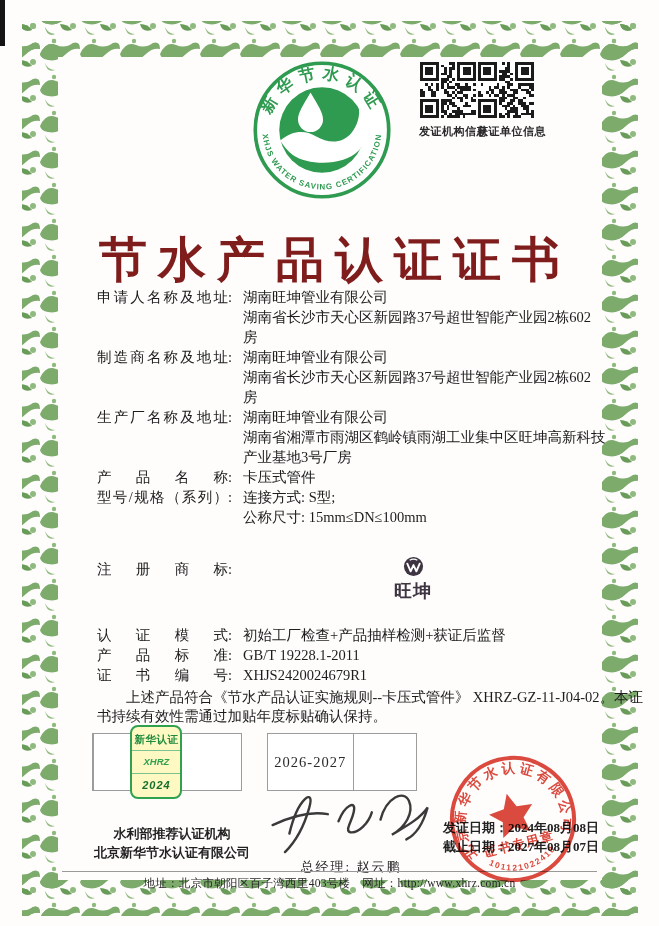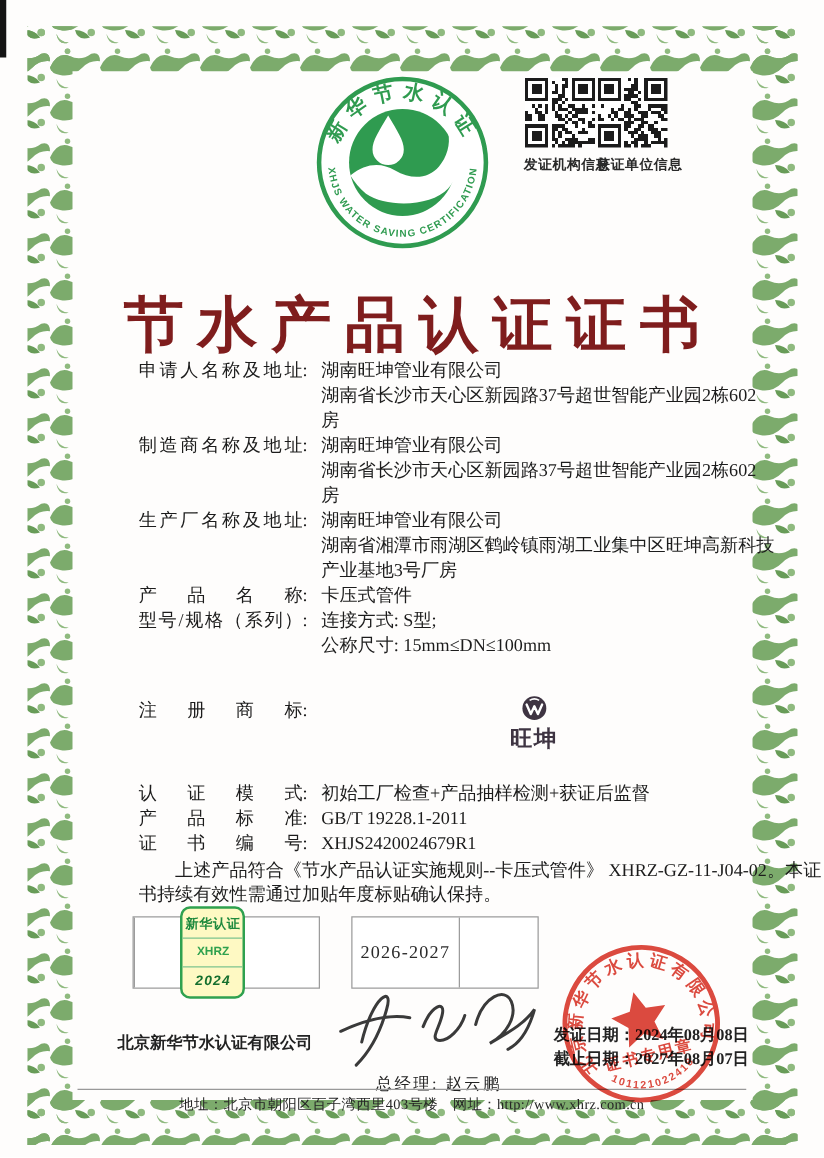--- a/index.html
+++ b/index.html
@@ -18,21 +18,21 @@
   .qr-item svg { width:56px; height:56px; display:block; margin:0 auto; shape-rendering:crispEdges; fill:#1b1b1b; background:#fff; }
   .qr-label { margin-top:6px; font-size:11px; font-weight:700; color:#2a2a2a; letter-spacing:0.5px; white-space:nowrap; }
 
   .cert-title {
     position:absolute; left:0; right:0; top:207px; text-align:center;
     font-family:"Liberation Sans","DejaVu Sans",sans-serif;
     font-size:48px; font-weight:800; letter-spacing:11px; text-indent:11px; color:#7f1d1d;margin-top:21px;
   }
 
   
-  .main { position:absolute; left:111px; top:287px; width:486px; font-size:14.5px; line-height:20px; }
+  .main { position:absolute; left:97px; top:287px; width:486px; font-size:14.5px; line-height:20px; }
   .frow { display:flex; align-items:flex-start; }
   .lblcol { flex:0 0 146px; display:flex; }
   .flabel { display:inline-block; width:131px; text-align:justify; text-align-last:justify; }
   .fvalue { flex:1; }
   .vline { white-space:nowrap; }
 
   .tm-row { margin-top:32px; }
   .brand { display:flex; align-items:center; gap:4px; margin-top:-3px;flex-direction:column; }
   .brand svg { width:21px; height:21px; }
   .brand-text { font-family:"Liberation Sans","DejaVu Sans",sans-serif; font-size:18px; font-weight:800; color:#3e3442; letter-spacing:1px; }
@@ -44,21 +44,21 @@
 
   
   .year-boxes { display:flex; gap:25px; margin-top:7px; margin-left:-5px; }
   .ybox { width:150px; height:58px; border:1px solid #9c9c9c; display:flex; background:#fff; }
   .ybox .ycell { flex:1.15; display:flex; align-items:center; justify-content:center;
     font-size:14.5px; letter-spacing:1px; color:#2a2a2a; }
   .ybox .scell { flex:0.85; border-left:1px solid #9c9c9c; display:flex; align-items:center; justify-content:center; }
   .sticker { width:52px; border:2px solid #2fa14f; border-radius:8px; background:#fef9c3; text-align:center;
     font-family:"Liberation Sans","DejaVu Sans",sans-serif; overflow:hidden; }
   .sticker .l1 { font-size:10.5px; font-weight:800; color:#1f8a3e; padding:2px 0 1px; border-bottom:1px solid #7cc38f; letter-spacing:0.5px; }
-  .sticker .l2 { font-size:9.5px; font-weight:700; color:#2fa14f; padding-top:1px; }
+  .sticker .l2 { font-size:9.5px; font-weight:700; font-style:italic; color:#2fa14f; padding-top:1px; }
   .sticker .l3 { font-size:11px; font-weight:800; font-style:italic; color:#156f2e; border-top:1px solid #7cc38f; margin-top:1px; padding:1px 0 2px; letter-spacing:1px; }
 
   
   .issuer { position:absolute; left:90px; top:824px; width:164px; text-align:center;
     font-size:13px; font-weight:700; line-height:19px; color:#222; }
   .signature { position:absolute; left:258px; top:772px; width:190px; height:86px; }
   .signer { position:absolute; left:266px; top:858px; width:170px; text-align:center; font-size:13px; letter-spacing:2px; color:#222; }
   .dates { position:absolute; left:443px; top:818px; font-size:13px; font-weight:700; line-height:19px; color:#222; white-space:nowrap; }
   .stamp { position:absolute; left:438px; top:744px; width:150px; height:150px; mix-blend-mode:multiply; opacity:0.92; z-index:5; }
   .divider { position:absolute; left:62px; right:62px; top:871px; border-top:1.5px solid #999; }
@@ -510,20 +510,21 @@
         </div>
       </div>
       <div class="ybox">
         <div class="ycell">2026-2027</div>
         <div class="scell"></div>
       </div>
     </div>
   </div>
 
   <div class="issuer">
+    <div>水利部推荐认证机构</div>
     <div>北京新华节水认证有限公司</div>
   </div>
 
   <svg class="signature" viewBox="0 0 190 86">
     <g transform="rotate(-5 95 43)" stroke="#3a3a3a" stroke-width="2.4" fill="none" stroke-linecap="round">
       <path d="M30 56 C42 20 60 12 52 32 C46 48 36 64 24 74"></path>
       <path d="M14 46 C36 38 56 36 70 40"></path>
       <path d="M80 48 C88 32 100 28 96 40 C93 50 85 58 91 60 C99 62 110 52 114 42"></path>
       <path d="M122 50 C130 28 148 22 152 34 C156 46 146 60 132 66 C144 60 160 54 170 42 C164 58 156 68 146 72"></path>
     </g>

